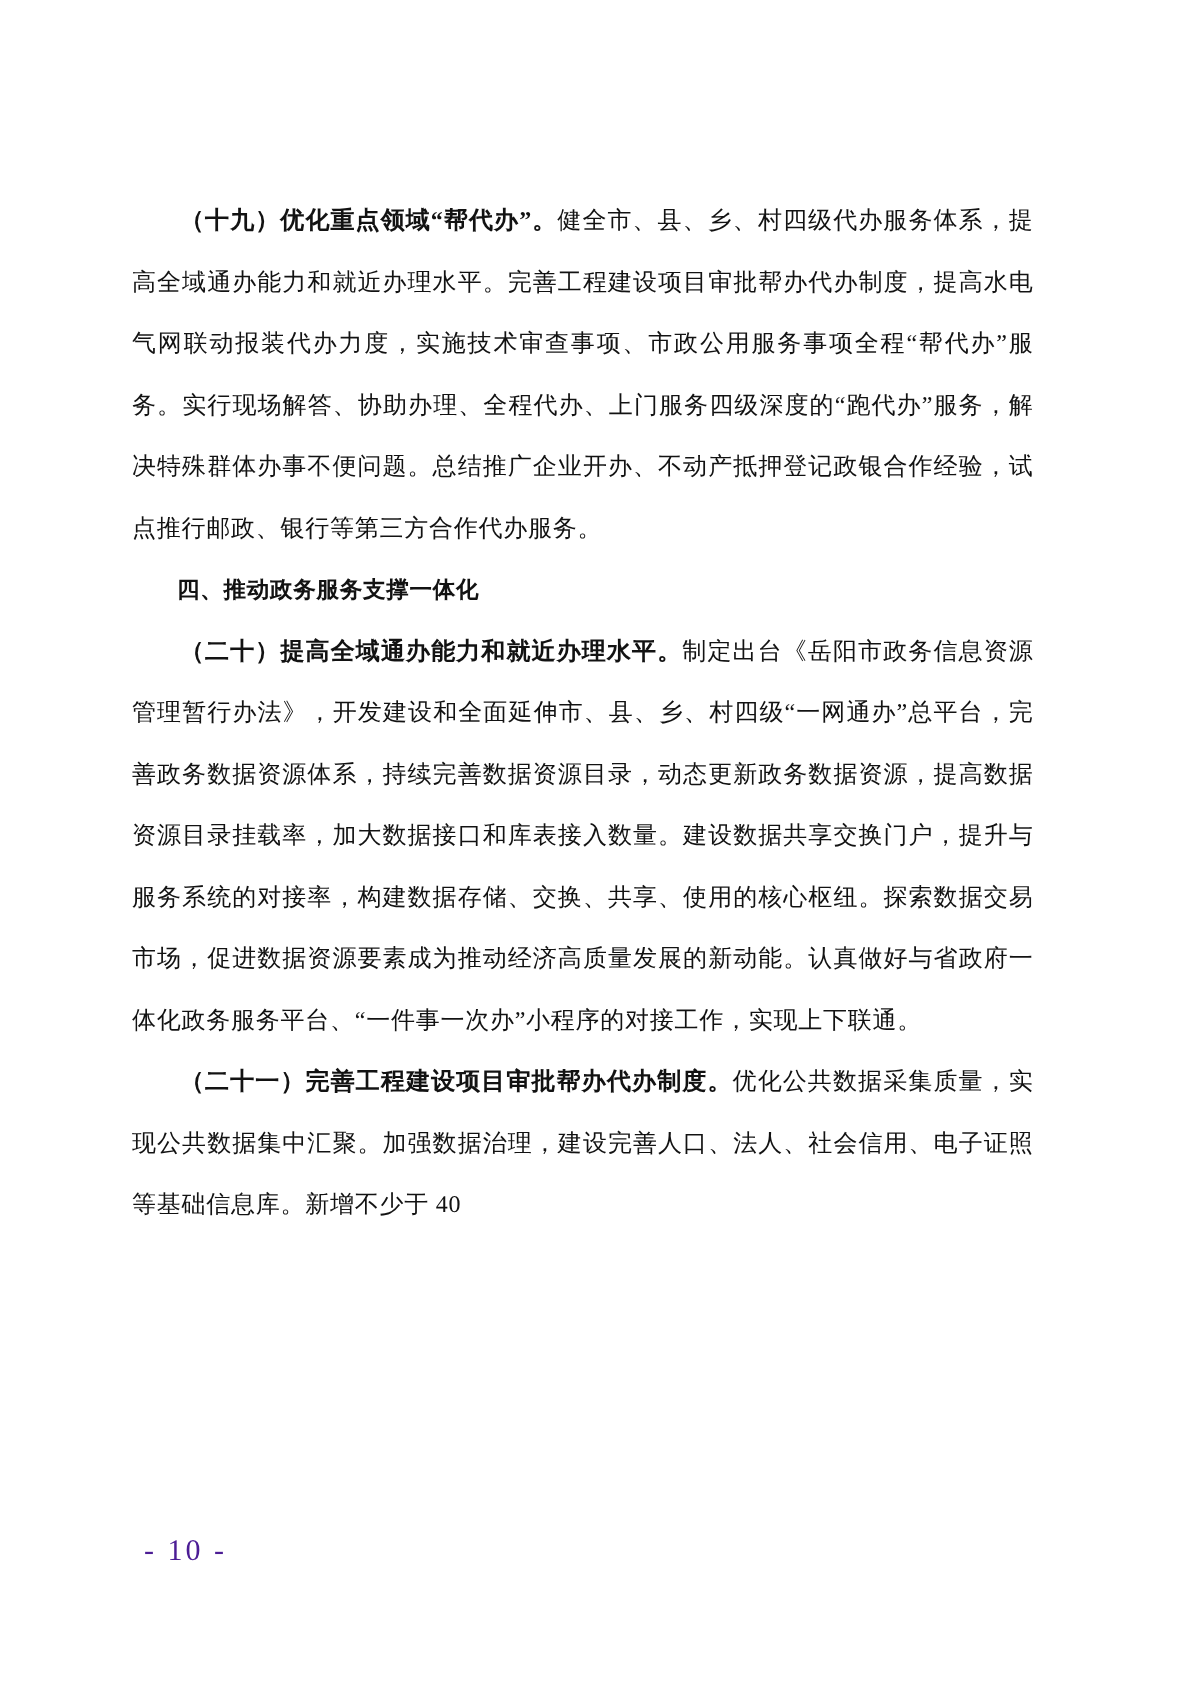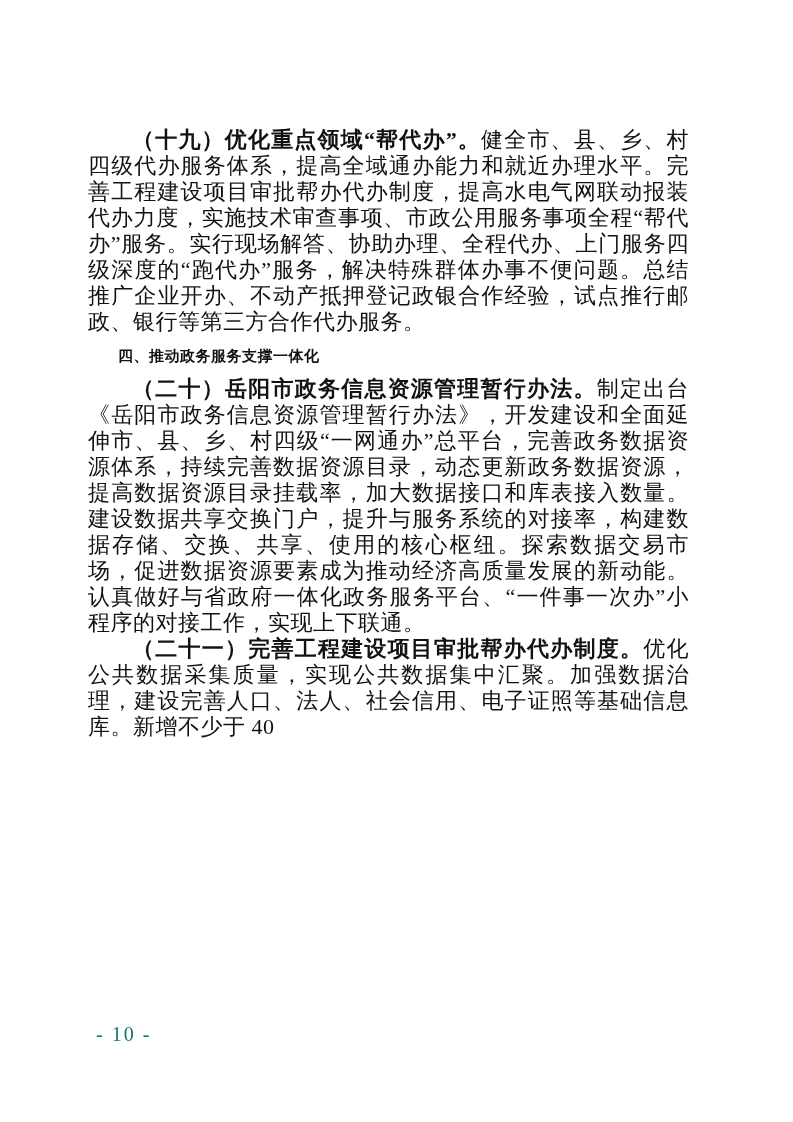--- a/index.html
+++ b/index.html
@@ -17,22 +17,22 @@
     color: #121212;
   }
   .doc-body {
     position: absolute;
     left: 88px;
     top: 127px;
     width: 601px;
   }
   .para {
     margin: 0;
-    font-size: 22px;
-    line-height: 26px;
+    font-size: 16px;
+    line-height: 41px;
     text-align: justify;
     text-justify: inter-character;
     text-indent: 2em;
     letter-spacing: 0.5px;
   }
   .para .lead {
     font-weight: bold;
   }
   .section-heading {
     margin: 0;
@@ -43,33 +43,33 @@
     font-family: "Liberation Sans", "DejaVu Sans", sans-serif;
     letter-spacing: 0.5px;
   }
   .page-footer {
     position: absolute;
     left: 96px;
     top: 1022px;
     font-size: 20px;
     line-height: 24px;
     letter-spacing: 2px;
-    color: #0f766e;
+    color: #4c1d95;
   }
 </style>
 </head>
 <body>
 
 <div class="page">
   <div class="doc-body">
 
     <p class="para"><span class="lead">（十九）优化重点领域“帮代办”。</span><span>健全市、县、乡、村四级代办服务体系，提高全域通办能力和就近办理水平。完善工程建设项目审批帮办代办制度，提高水电气网联动报装代办力度，实施技术审查事项、市政公用服务事项全程“帮代办”服务。实行现场解答、协助办理、全程代办、上门服务四级深度的“跑代办”服务，解决特殊群体办事不便问题。总结推广企业开办、不动产抵押登记政银合作经验，试点推行邮政、银行等第三方合作代办服务。</span></p>
 
     <p class="section-heading">四、推动政务服务支撑一体化</p>
 
-    <p class="para"><span class="lead">（二十）岳阳市政务信息资源管理暂行办法。</span><span>制定出台《岳阳市政务信息资源管理暂行办法》，开发建设和全面延伸市、县、乡、村四级“一网通办”总平台，完善政务数据资源体系，持续完善数据资源目录，动态更新政务数据资源，提高数据资源目录挂载率，加大数据接口和库表接入数量。建设数据共享交换门户，提升与服务系统的对接率，构建数据存储、交换、共享、使用的核心枢纽。探索数据交易市场，促进数据资源要素成为推动经济高质量发展的新动能。认真做好与省政府一体化政务服务平台、“一件事一次办”小程序的对接工作，实现上下联通。</span></p>
+    <p class="para"><span class="lead">（二十）提高全域通办能力和就近办理水平。</span><span>制定出台《岳阳市政务信息资源管理暂行办法》，开发建设和全面延伸市、县、乡、村四级“一网通办”总平台，完善政务数据资源体系，持续完善数据资源目录，动态更新政务数据资源，提高数据资源目录挂载率，加大数据接口和库表接入数量。建设数据共享交换门户，提升与服务系统的对接率，构建数据存储、交换、共享、使用的核心枢纽。探索数据交易市场，促进数据资源要素成为推动经济高质量发展的新动能。认真做好与省政府一体化政务服务平台、“一件事一次办”小程序的对接工作，实现上下联通。</span></p>
 
     <p class="para"><span class="lead">（二十一）完善工程建设项目审批帮办代办制度。</span><span>优化公共数据采集质量，实现公共数据集中汇聚。加强数据治理，建设完善人口、法人、社会信用、电子证照等基础信息库。新增不少于 40</span></p>
 
   </div>
 
   <div class="page-footer">- 10 -</div>
 </div>
 
 </body></html>

